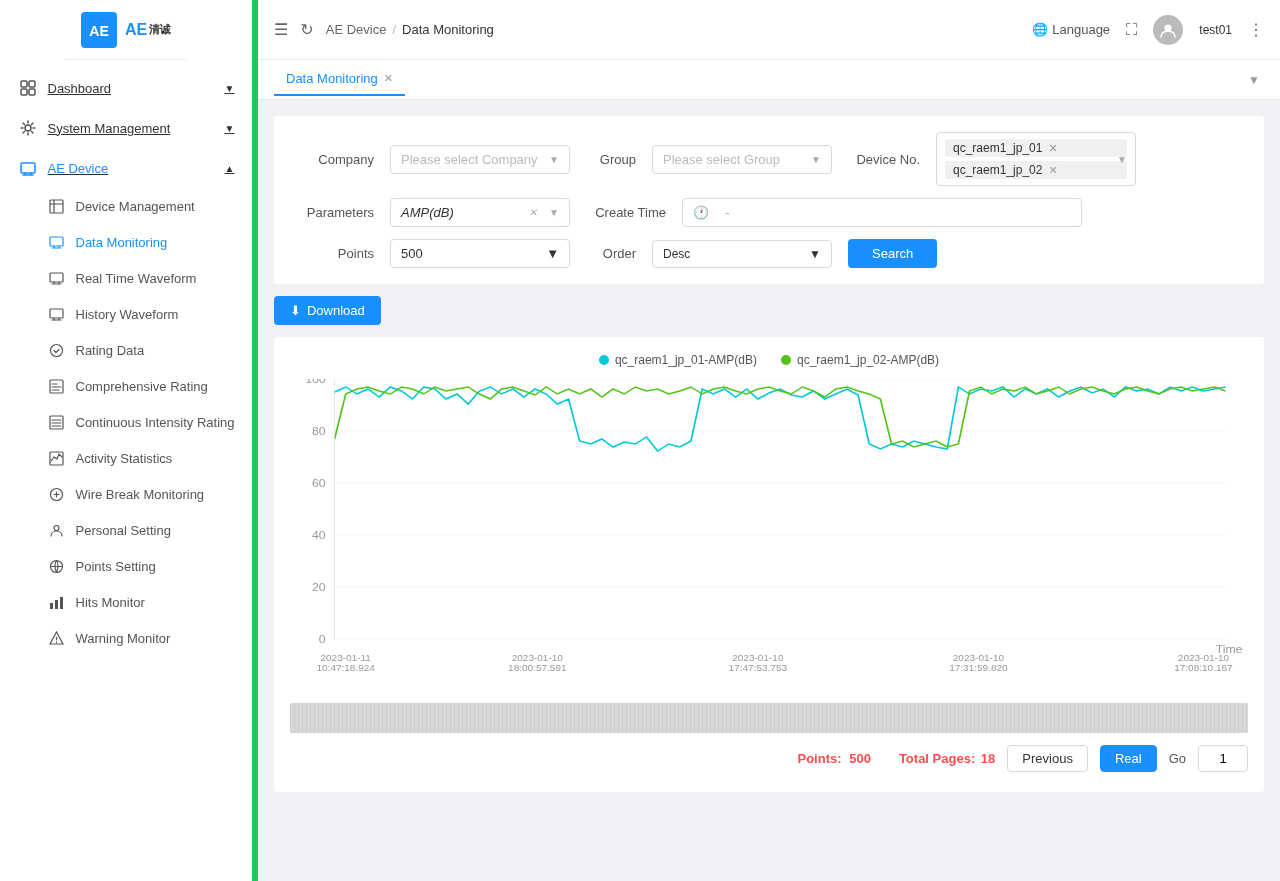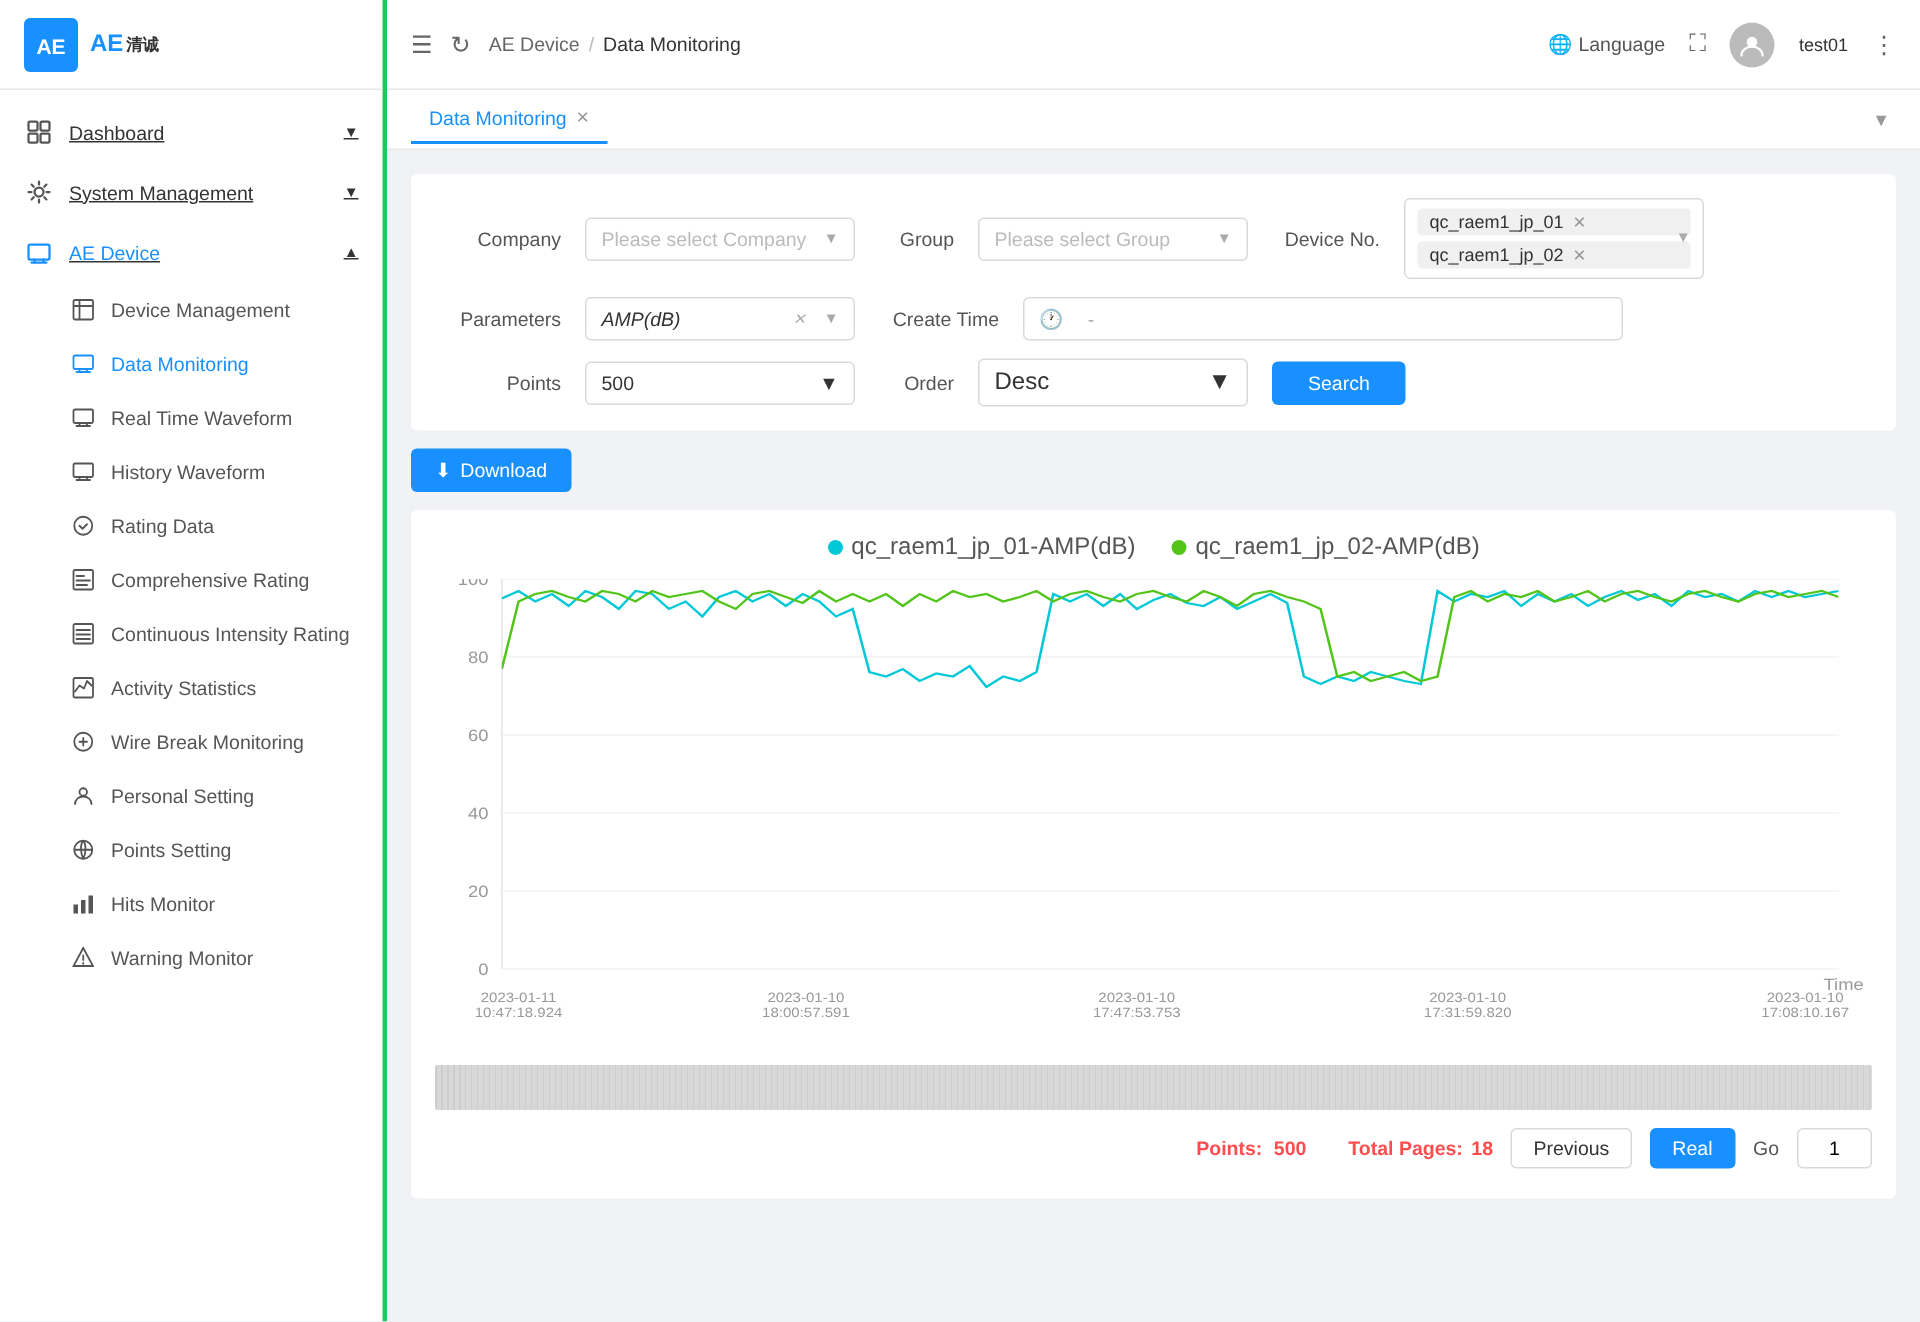--- a/index.html
+++ b/index.html
@@ -5,22 +5,23 @@
     * { box-sizing: border-box; margin: 0; padding: 0; }
     body { font-family: Arial, sans-serif; font-size: 13px; background: #f0f2f5; color: #333; display: flex; height: 881px; overflow: hidden; }
 
     
     #sidebar {
       width: 258px;
       background: #fff;
       height: 100%;
       display: flex;
       flex-direction: column;
-      border-right: 3px solid #22c55e;
+      border-right: 6px solid #22c55e;
       flex-shrink: 0;
+      align-items: center;
     }
     .sidebar-logo {
       height: 60px;
       display: flex;
       align-items: center;
       padding: 0 16px;
       border-bottom: 1px solid #e8e8e8;
     }
     .sidebar-menu {
       flex: 1;
@@ -263,21 +264,21 @@
     }
     .order-select {
       display: flex;
       align-items: center;
       border: 1px solid #d9d9d9;
       border-radius: 4px;
       padding: 6px 10px;
       background: #fff;
       cursor: pointer;
       min-width: 180px;
-      font-size: 16px;
+      font-size: 12px;
       color: #333;
       justify-content: space-between;
     }
     .search-btn {
       background: #1890ff;
       color: #fff;
       border: none;
       border-radius: 4px;
       padding: 7px 24px;
       font-size: 13px;
@@ -305,21 +306,21 @@
     .chart-legend {
       display: flex;
       justify-content: center;
       gap: 24px;
       margin-bottom: 12px;
     }
     .legend-item {
       display: flex;
       align-items: center;
       gap: 6px;
-      font-size: 16px;
+      font-size: 12px;
       color: #555;
     }
     .legend-dot {
       width: 10px;
       height: 10px;
       border-radius: 50%;
     }
     .chart-wrapper {
       position: relative;
       height: 320px;

